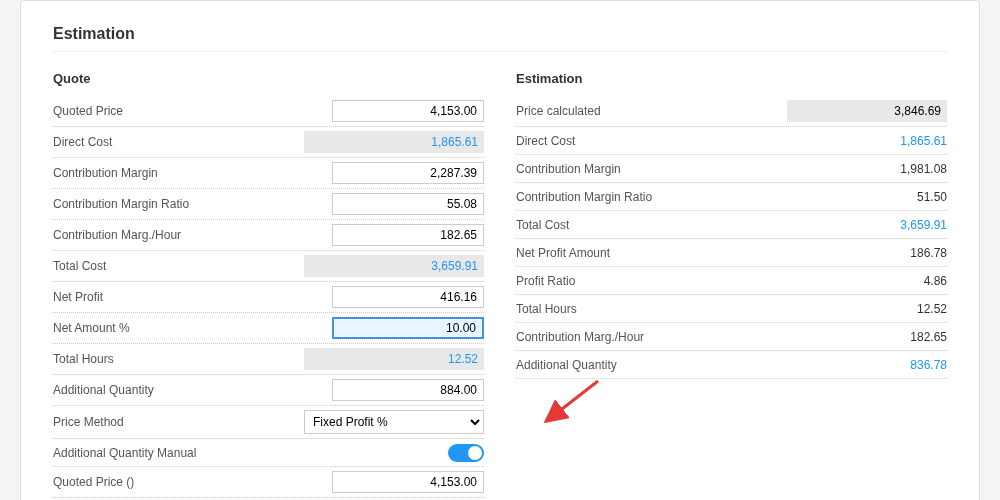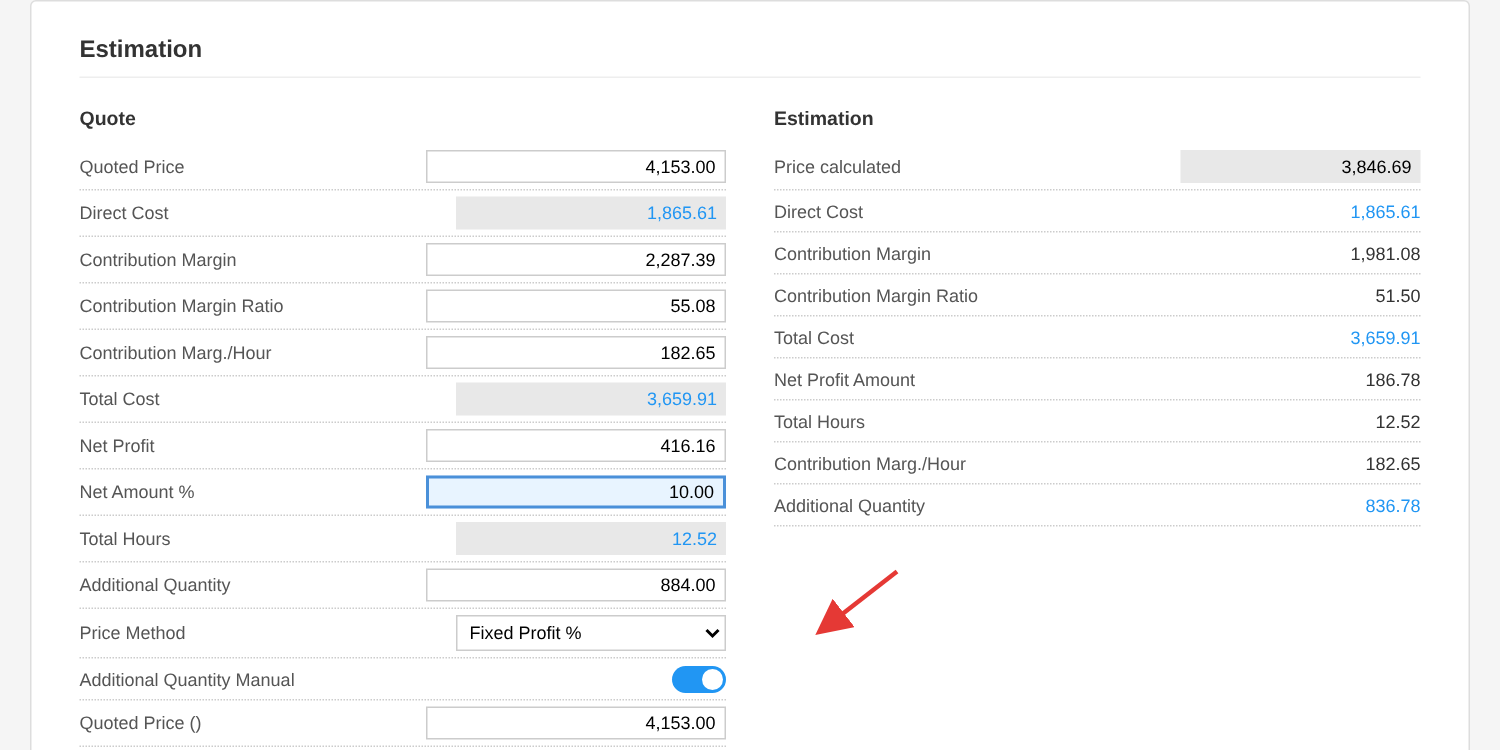--- a/index.html
+++ b/index.html
@@ -56,21 +56,21 @@
       font-size: 12px;
       padding-right: 8px;
     }
     .row-value {
       width: 180px;
       text-align: right;
       font-size: 12px;
       color: #333;
     }
     .row-input {
-      width: 200px;
+      width: 152px;
       text-align: right;
     }
     .row-input input {
       width: 100%;
       border: 1px solid #ccc;
       padding: 2px 6px;
       font-size: 12px;
       text-align: right;
       background: #fff;
       outline: none;
@@ -226,20 +226,24 @@
               <div class="row-label">Contribution Margin Ratio</div>
               <div class="row-value">51.50</div>
             </div>
             <div class="row">
               <div class="row-label">Total Cost</div>
               <div class="row-value blue-val">3,659.91</div>
             </div>
             <div class="row">
               <div class="row-label">Net Profit Amount</div>
               <div class="row-value">186.78</div>
+            </div>
+            <div class="row">
+              <div class="row-label">Profit Ratio</div>
+              <div class="row-value">4.86</div>
             </div>
             <div class="row">
               <div class="row-label">Total Hours</div>
               <div class="row-value">12.52</div>
             </div>
             <div class="row">
               <div class="row-label">Contribution Marg./Hour</div>
               <div class="row-value">182.65</div>
             </div>
             <div class="row">

